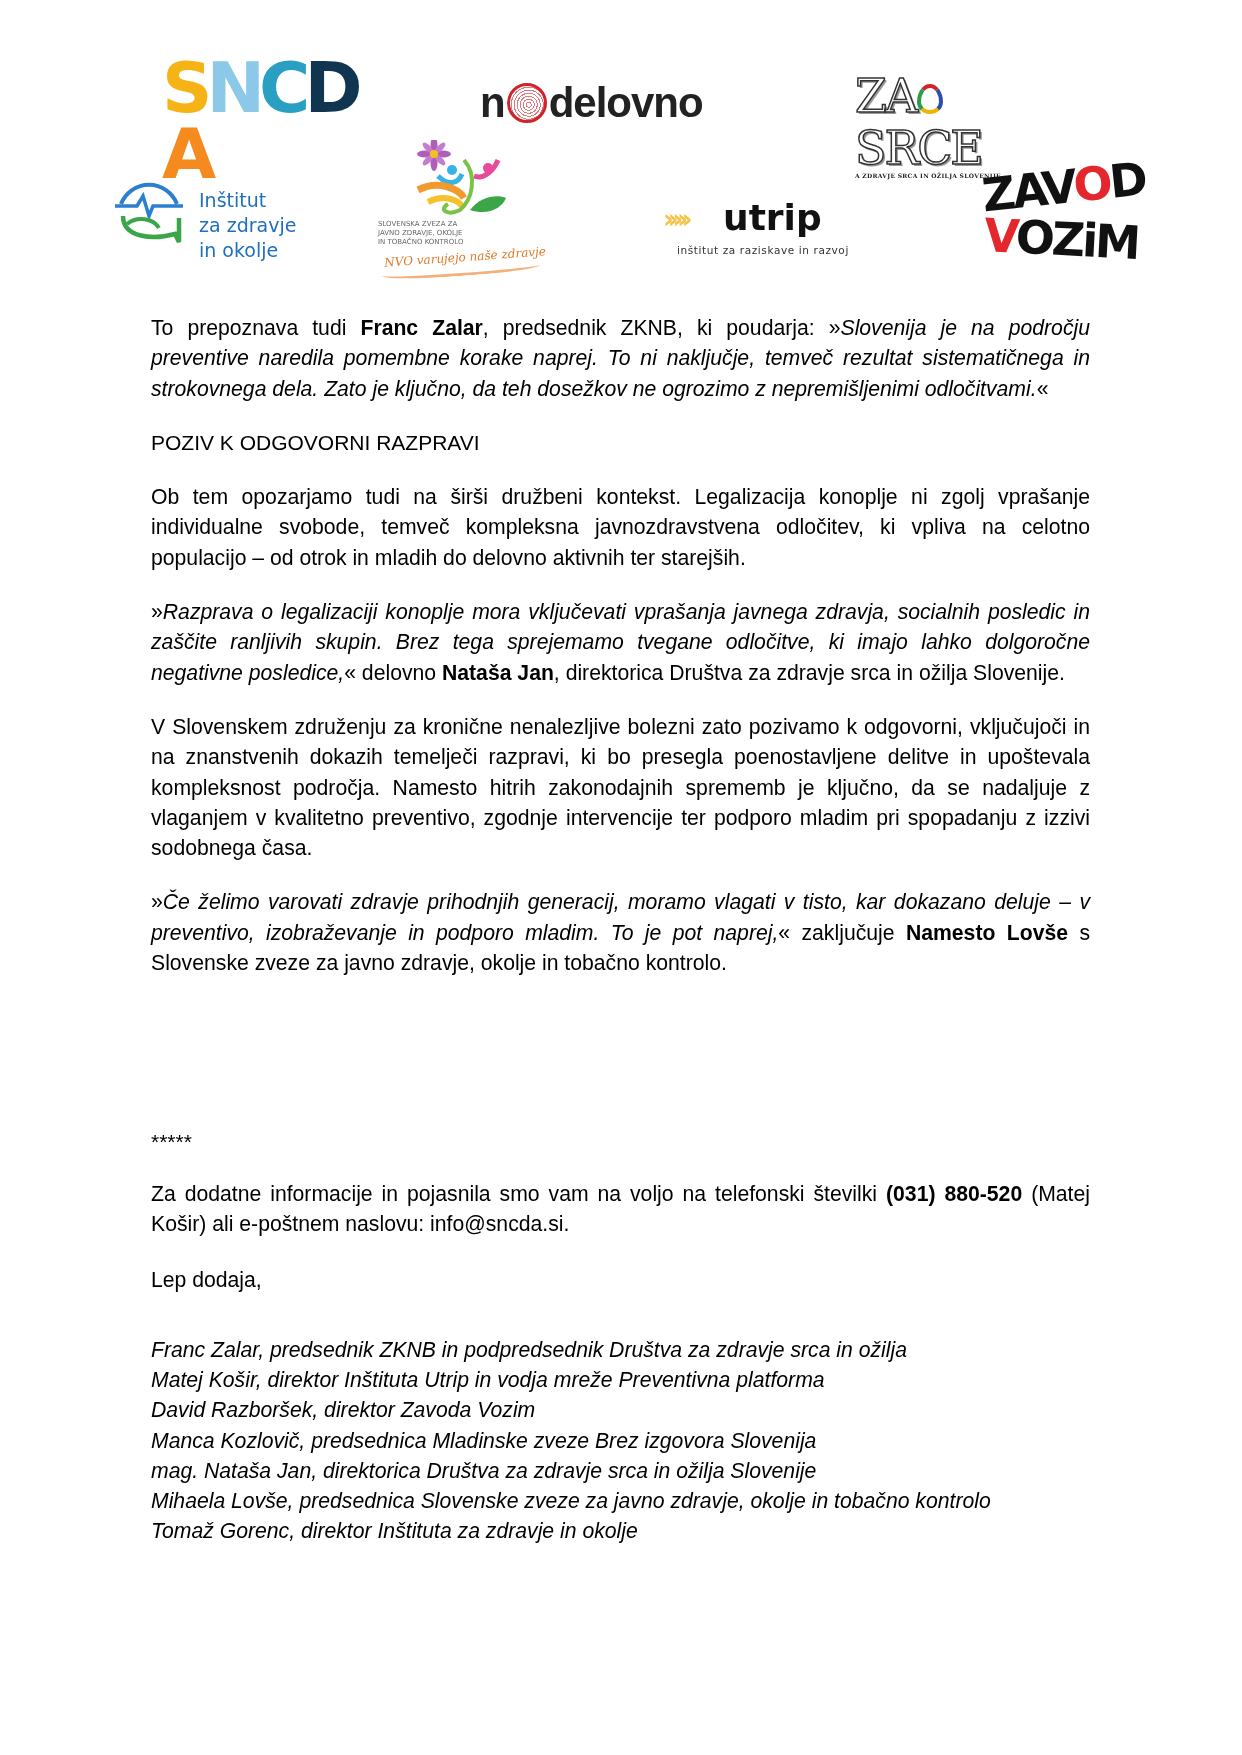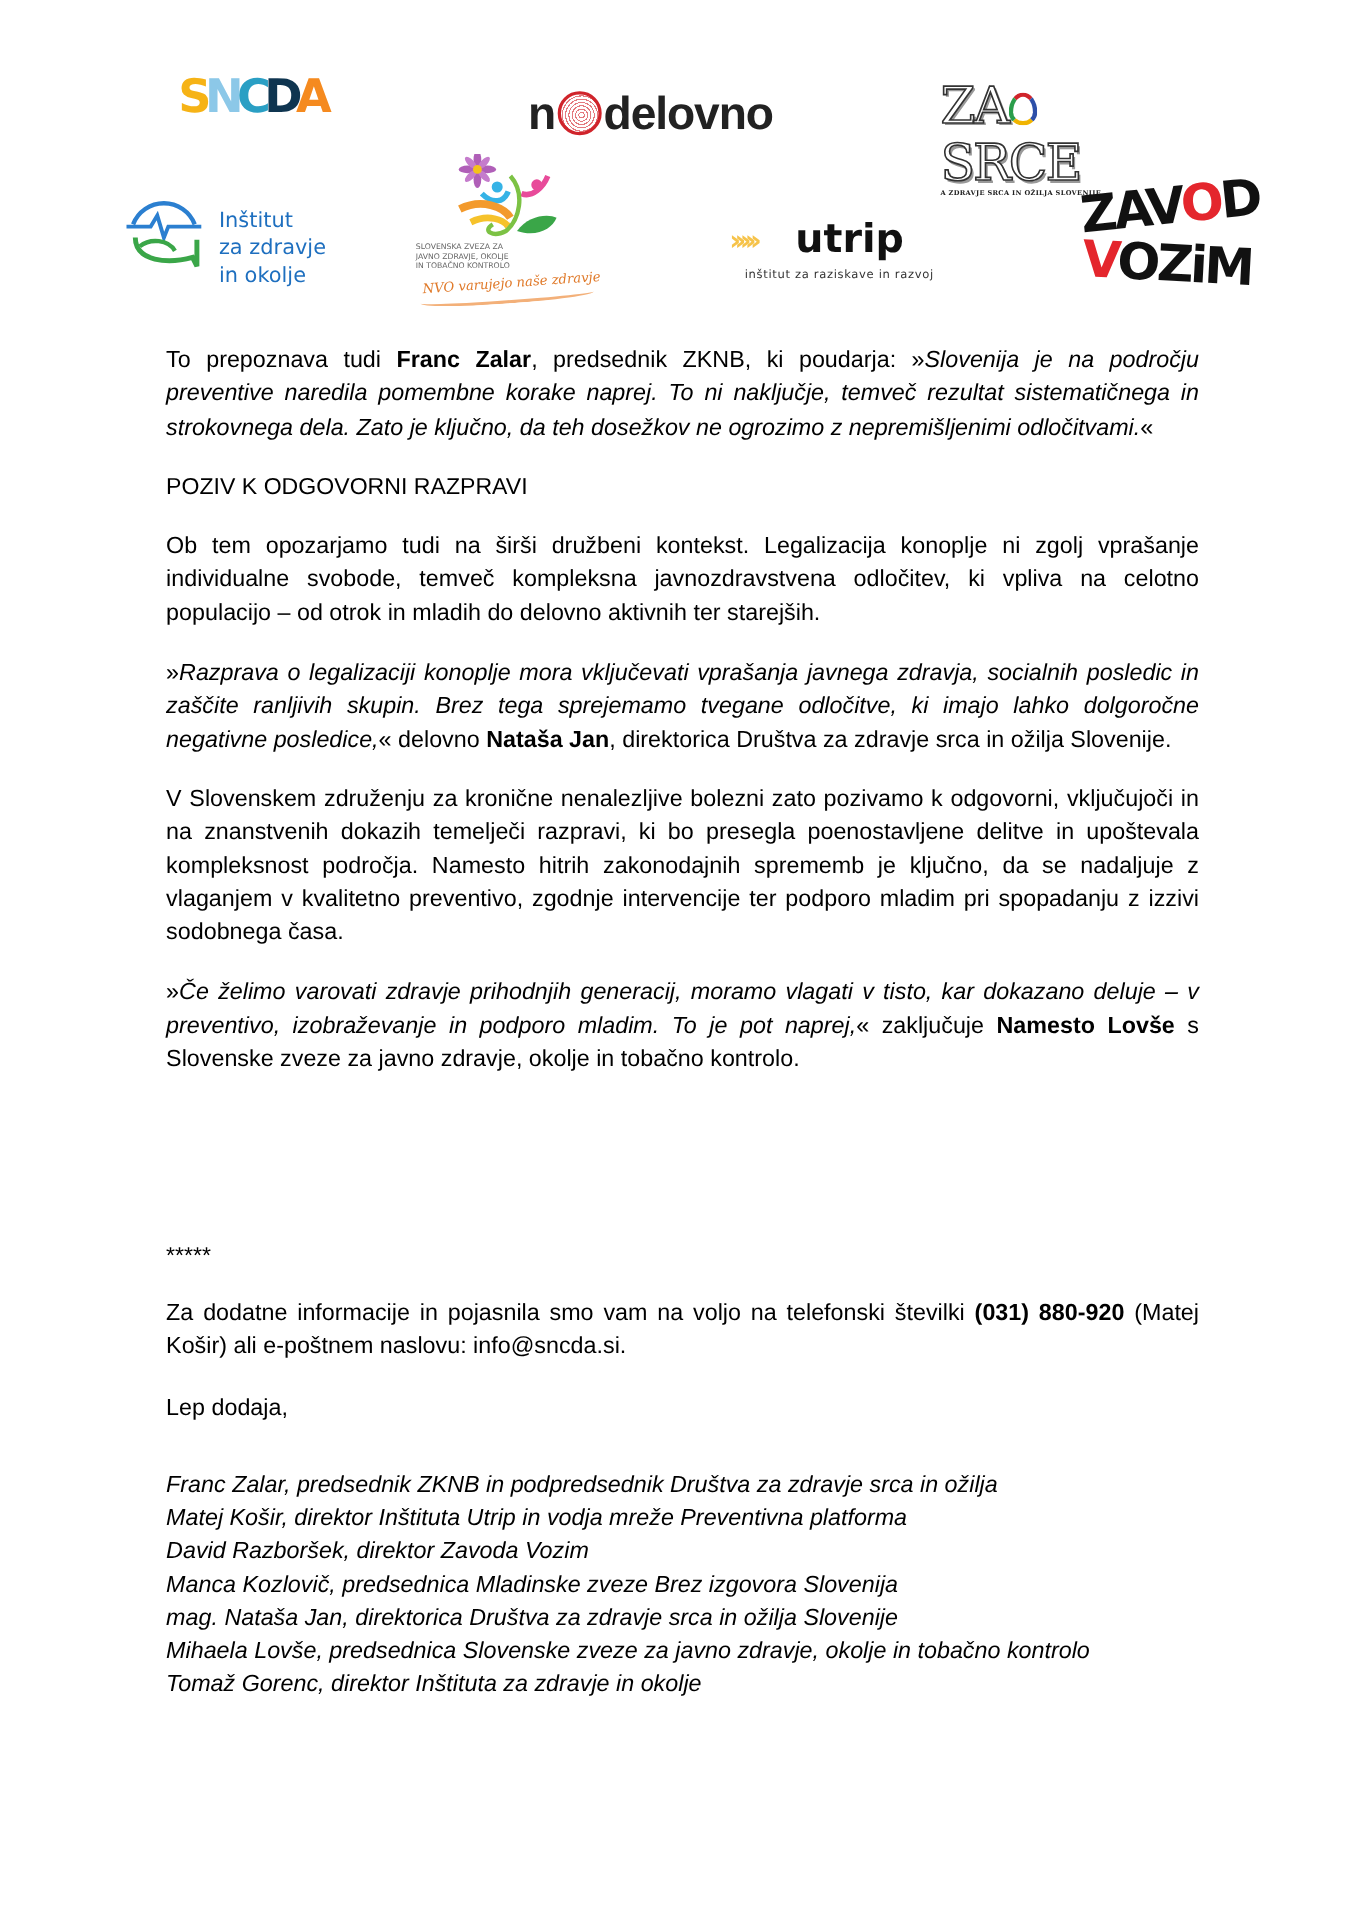--- a/index.html
+++ b/index.html
@@ -1,20 +1,20 @@
 <!DOCTYPE html>
 <html><head>
   <meta charset="utf-8">
   <style>
     html, body { margin: 0; padding: 0; background: #ffffff; }
     body { width: 1242px; height: 1755px; position: relative; overflow: hidden; font-family: "Liberation Sans", sans-serif; color: #000; }
 
     .logo { position: absolute; }
     
-    .logo-sncda { left: 162px; top: 55px; width: 220px; height: 66px; font-family: "DejaVu Sans", sans-serif; font-weight: bold; font-size: 42px; letter-spacing: -6px; line-height: 66px; }
+    .logo-sncda { left: 162px; top: 55px; width: 220px; height: 66px; font-family: "DejaVu Sans", sans-serif; font-weight: bold; font-size: 70px; letter-spacing: -6px; line-height: 66px; }
     .logo-sncda span { display: inline-block; }
     
     .logo-noexcuse { left: 480px; top: 76px; width: 260px; height: 54px; font-family: "Liberation Sans", sans-serif; font-weight: bold; font-size: 42px; line-height: 54px; color: #222; display: flex; align-items: center; letter-spacing: -1px; }
     .logo-noexcuse .globe { display: inline-block; width: 40px; height: 40px; border-radius: 50%; border: 3px solid #d0242b; position: relative; margin: 0 2px; box-sizing: border-box; background: repeating-radial-gradient(circle at 55% 55%, #fff 0 2px, #e47a7f 2px 3px); }
     
     .logo-zasrce { left: 855px; top: 70px; width: 170px; height: 66px; text-align: left; }
     .logo-zasrce .big { font-family: "DejaVu Serif", serif; font-size: 46px; line-height: 52px; color: #fff; -webkit-text-stroke: 1.5px #333; text-shadow: 2px 2px 0 #999; letter-spacing: -2px; }
     .logo-zasrce .heart { display: inline-block; width: 26px; height: 30px; border-radius: 50% 50% 50% 50% / 60% 60% 40% 40%; border: 4px solid; border-color: #d0242b #2d4fa8 #f0b400 #2a9d4a; box-sizing: border-box; vertical-align: -2px; margin: 0 1px; }
     .logo-zasrce .small { font-family: "DejaVu Serif", serif; font-size: 6px; font-weight: bold; letter-spacing: 0.3px; color: #222; margin-top: -2px; }
     
@@ -138,21 +138,21 @@
   <p class="gap"><span>»</span><i>Razprava o legalizaciji konoplje mora vključevati vprašanja javnega zdravja, socialnih posledic in zaščite ranljivih skupin. Brez tega sprejemamo tvegane odločitve, ki imajo lahko dolgoročne negativne posledice,</i><span>« delovno </span><b>Nataša Jan</b><span>, direktorica Društva za zdravje srca in ožilja Slovenije.</span></p>
 
   <p class="gap">V Slovenskem združenju za kronične nenalezljive bolezni zato pozivamo k odgovorni, vključujoči in na znanstvenih dokazih temelječi razpravi, ki bo presegla poenostavljene delitve in upoštevala kompleksnost področja. Namesto hitrih zakonodajnih sprememb je ključno, da se nadaljuje z vlaganjem v kvalitetno preventivo, zgodnje intervencije ter podporo mladim pri spopadanju z izzivi sodobnega časa.</p>
 
   <p class="gap"><span>»</span><i>Če želimo varovati zdravje prihodnjih generacij, moramo vlagati v tisto, kar dokazano deluje – v preventivo, izobraževanje in podporo mladim. To je pot naprej,</i><span>« zaključuje </span><b>Namesto Lovše</b><span> s Slovenske zveze za javno zdravje, okolje in tobačno kontrolo.</span></p>
 </div>
 
 <div class="stars">*****</div>
 
 <div class="contact">
-  <p><span>Za dodatne informacije in pojasnila smo vam na voljo na telefonski številki </span><b>(031) 880-920</b><span> (Matej Košir) ali e-poštnem naslovu: </span><a class="link">info@sncda.si</a><span>.</span></p>
+  <p><span>Za dodatne informacije in pojasnila smo vam na voljo na telefonski številki </span><b>(031) 880-520</b><span> (Matej Košir) ali e-poštnem naslovu: </span><a class="link">info@sncda.si</a><span>.</span></p>
 </div>
 
 <div class="greeting">Lep dodaja,</div>
 
 <div class="signatures">
   <div>Franc Zalar, predsednik ZKNB in podpredsednik Društva za zdravje srca in ožilja</div>
   <div>Matej Košir, direktor Inštituta Utrip in vodja mreže Preventivna platforma</div>
   <div>David Razboršek, direktor Zavoda Vozim</div>
   <div>Manca Kozlovič, predsednica Mladinske zveze Brez izgovora Slovenija</div>
   <div>mag. Nataša Jan, direktorica Društva za zdravje srca in ožilja Slovenije</div>

